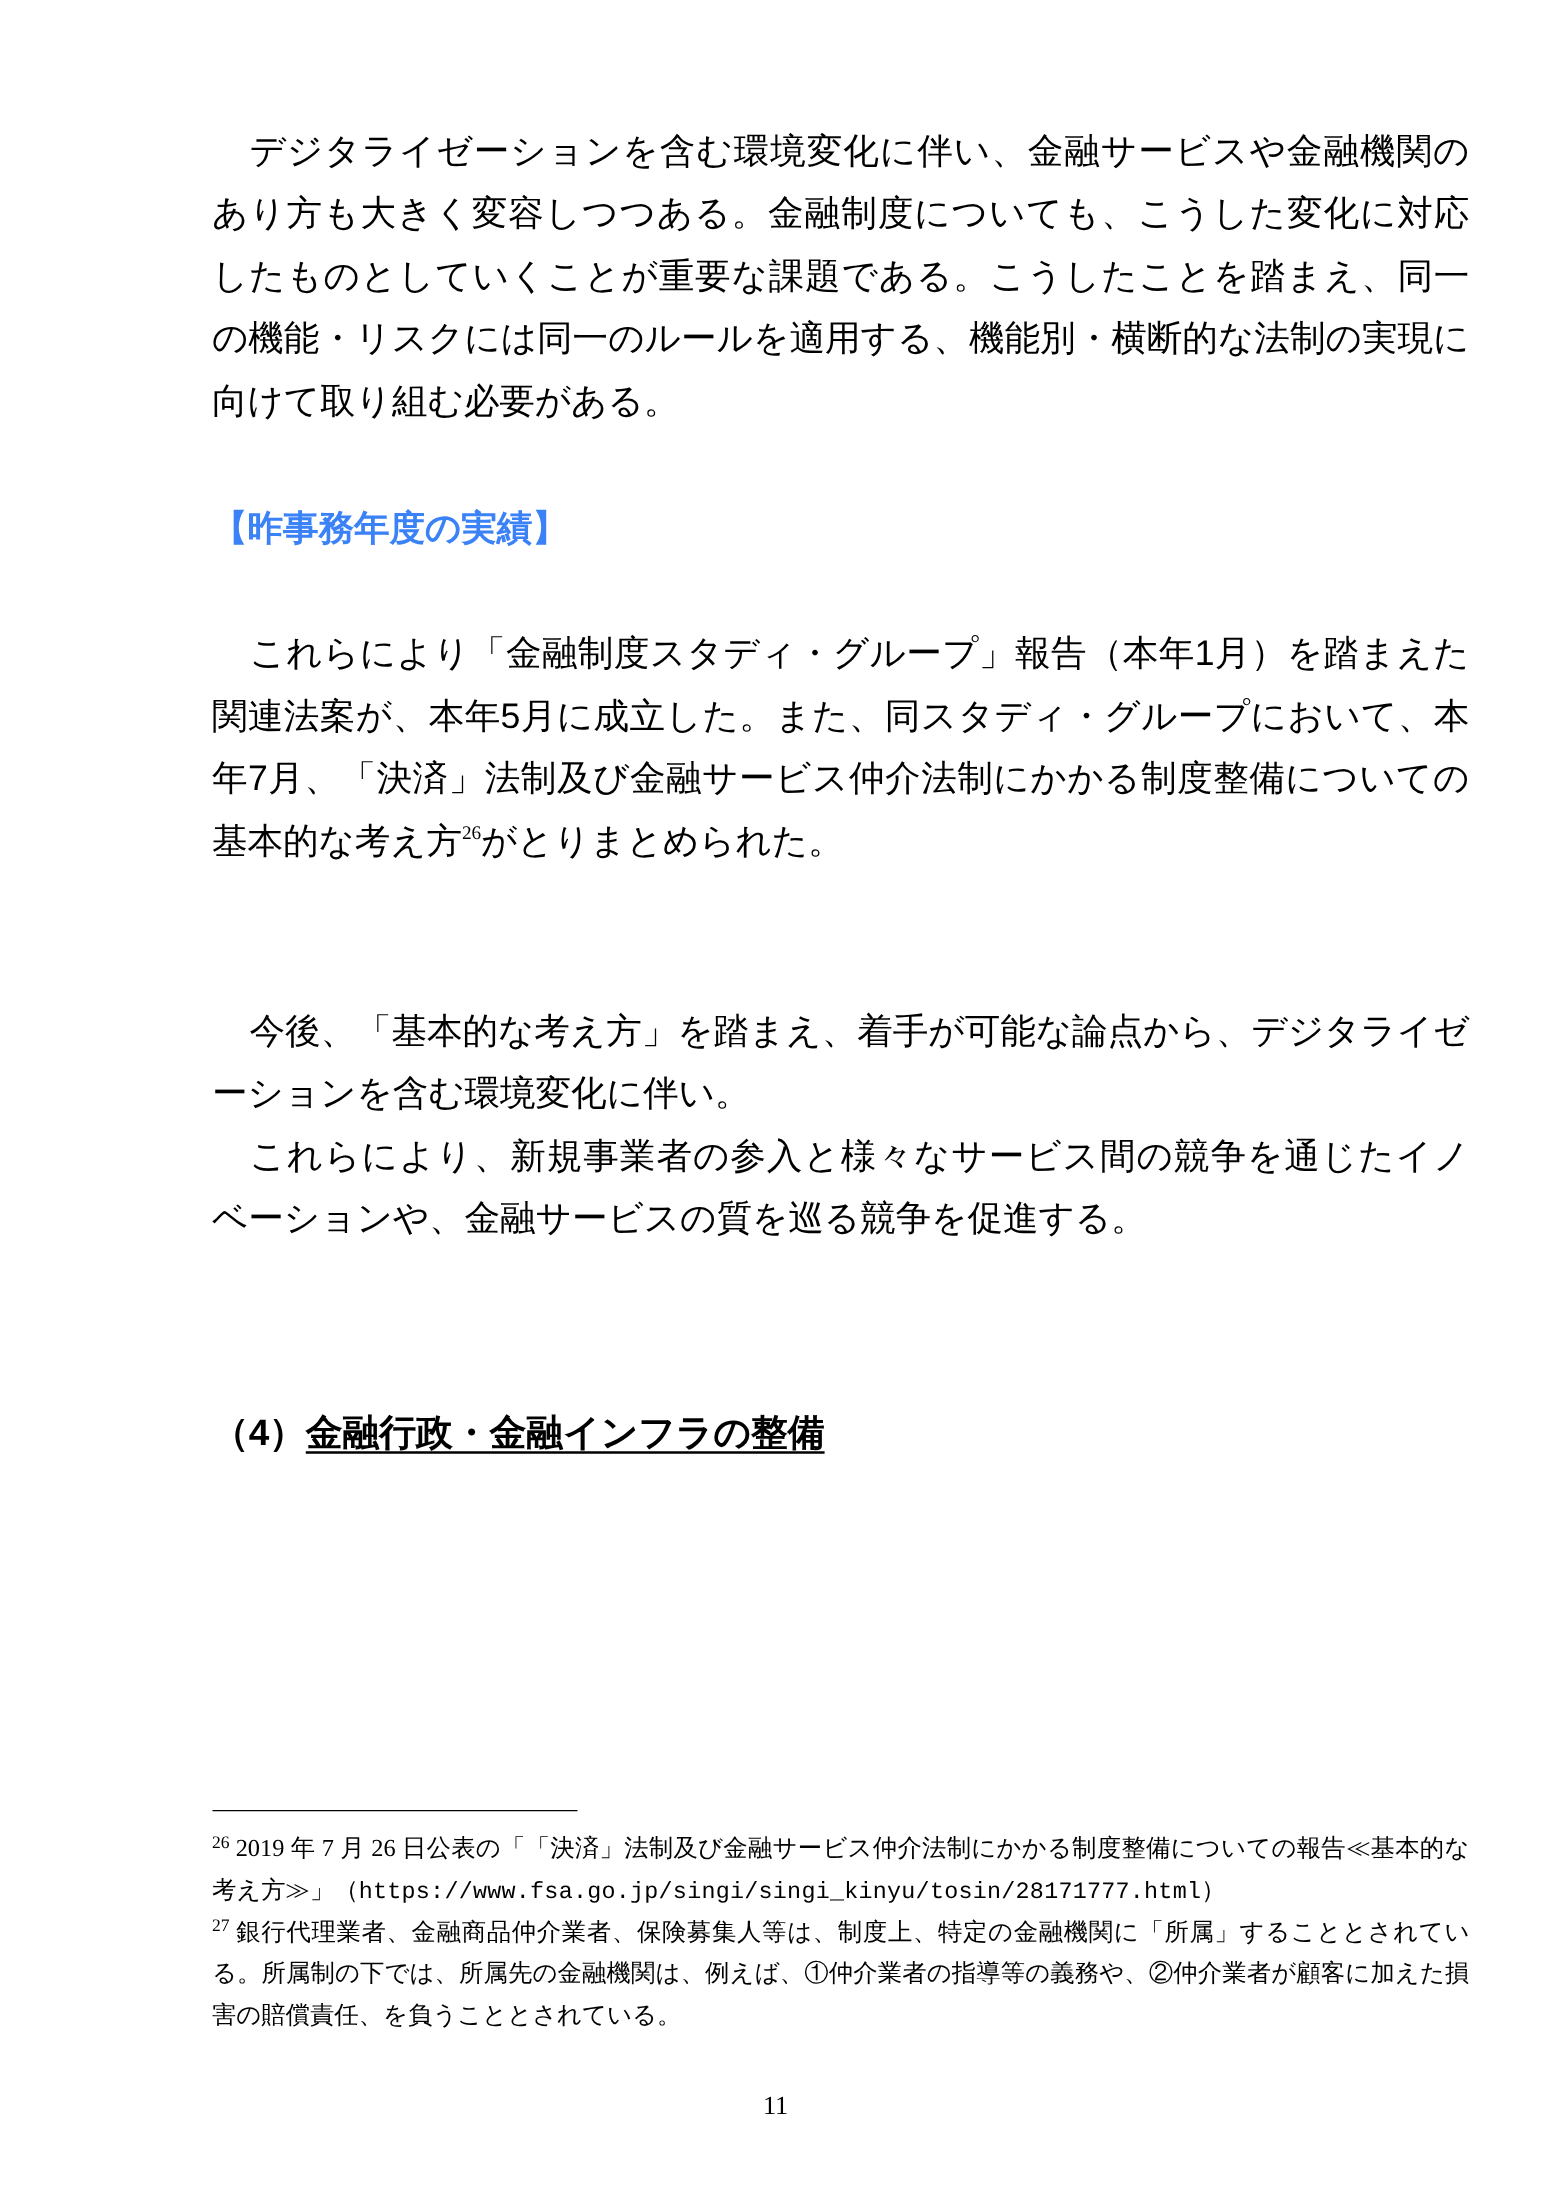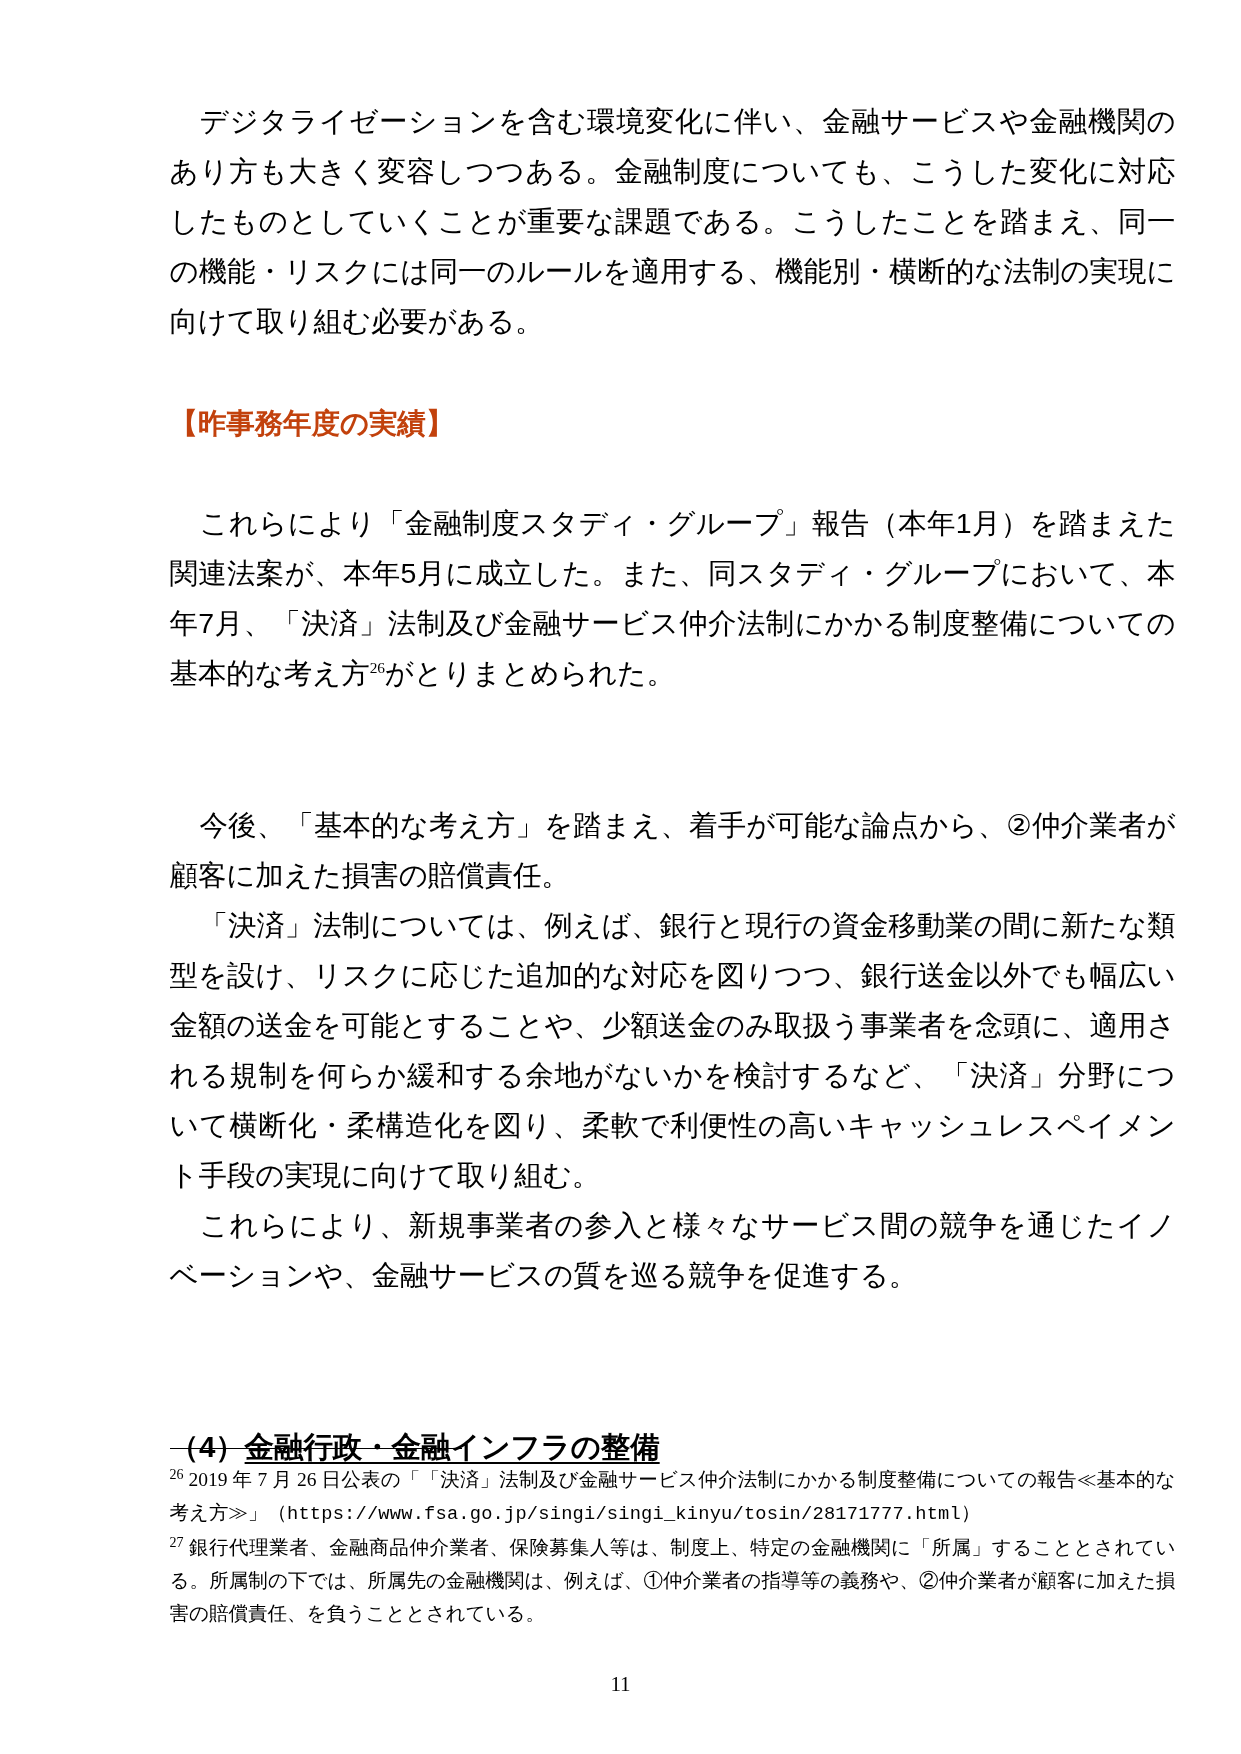--- a/index.html
+++ b/index.html
@@ -41,21 +41,21 @@
   .gap-para   { height: 50px; }
   .gap-head   { height: 52px; }
   .gap-sect   { height: 72px; }
 
   h2.block-head,
   h3.block-head {
     font-family: "Liberation Sans", "DejaVu Sans", sans-serif;
     font-size: 28.5px;
     line-height: 50px;
     font-weight: bold;
-    color: #c2410c;
+    color: #3b82f6;
     margin: 0;
     letter-spacing: -0.1px;
   }
 
   .sec-head {
     font-family: "Liberation Sans", "DejaVu Sans", sans-serif;
     font-size: 29.5px;
     line-height: 50px;
     font-weight: bold;
     color: #000000;
@@ -134,23 +134,22 @@
 
     <div class="gap-para"></div>
 
     <p class="para indent"><span>これらにより「金融制度スタディ・グループ」報告（本年1月）を踏まえた関連法案が、本年5月に成立した。また、同スタディ・グループにおいて、本年7月、「決済」法制及び金融サービス仲介法制にかかる制度整備についての基本的な考え方</span><sup class="fnref">26</sup><span>がとりまとめられた。</span></p>
 
     <div class="gap-head"></div>
 
 
     <div class="gap-para"></div>
 
-    <p class="para indent">今後、「基本的な考え方」を踏まえ、着手が可能な論点から、②仲介業者が顧客に加えた損害の賠償責任。</p>
+    <p class="para indent">今後、「基本的な考え方」を踏まえ、着手が可能な論点から、デジタライゼーションを含む環境変化に伴い。</p>
 
-    <p class="para indent">「決済」法制については、例えば、銀行と現行の資金移動業の間に新たな類型を設け、リスクに応じた追加的な対応を図りつつ、銀行送金以外でも幅広い金額の送金を可能とすることや、少額送金のみ取扱う事業者を念頭に、適用される規制を何らか緩和する余地がないかを検討するなど、「決済」分野について横断化・柔構造化を図り、柔軟で利便性の高いキャッシュレスペイメント手段の実現に向けて取り組む。</p>
 
 
     <p class="para indent">これらにより、新規事業者の参入と様々なサービス間の競争を通じたイノベーションや、金融サービスの質を巡る競争を促進する。</p>
 
     <div class="gap-sect"></div>
     <div class="gap-para"></div>
 
     <h2 class="sec-head"><span class="num">（4）</span><span class="ttl">金融行政・金融インフラの整備</span></h2>
 
   </div>

